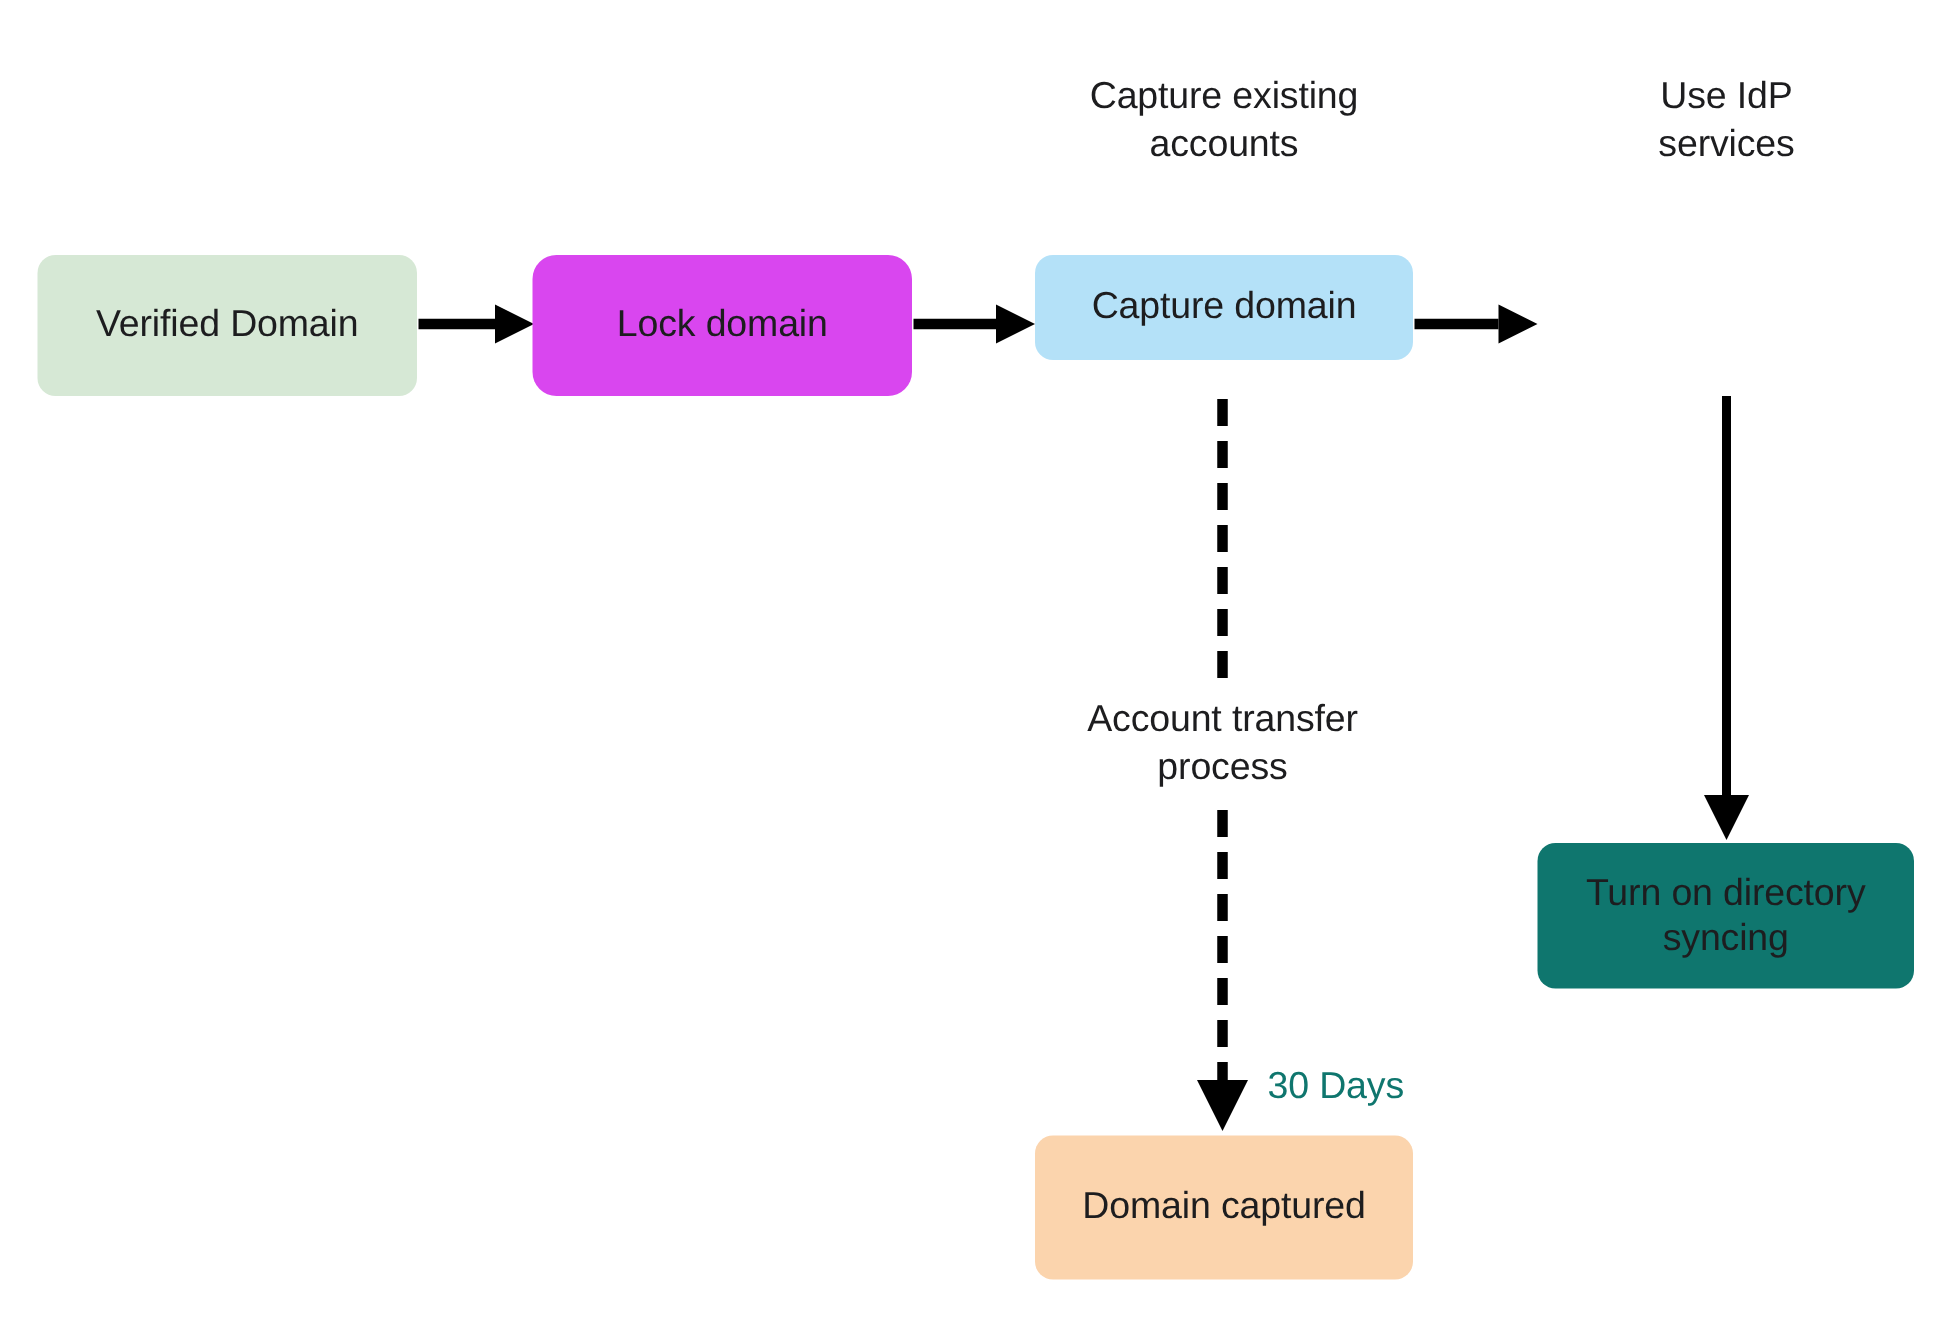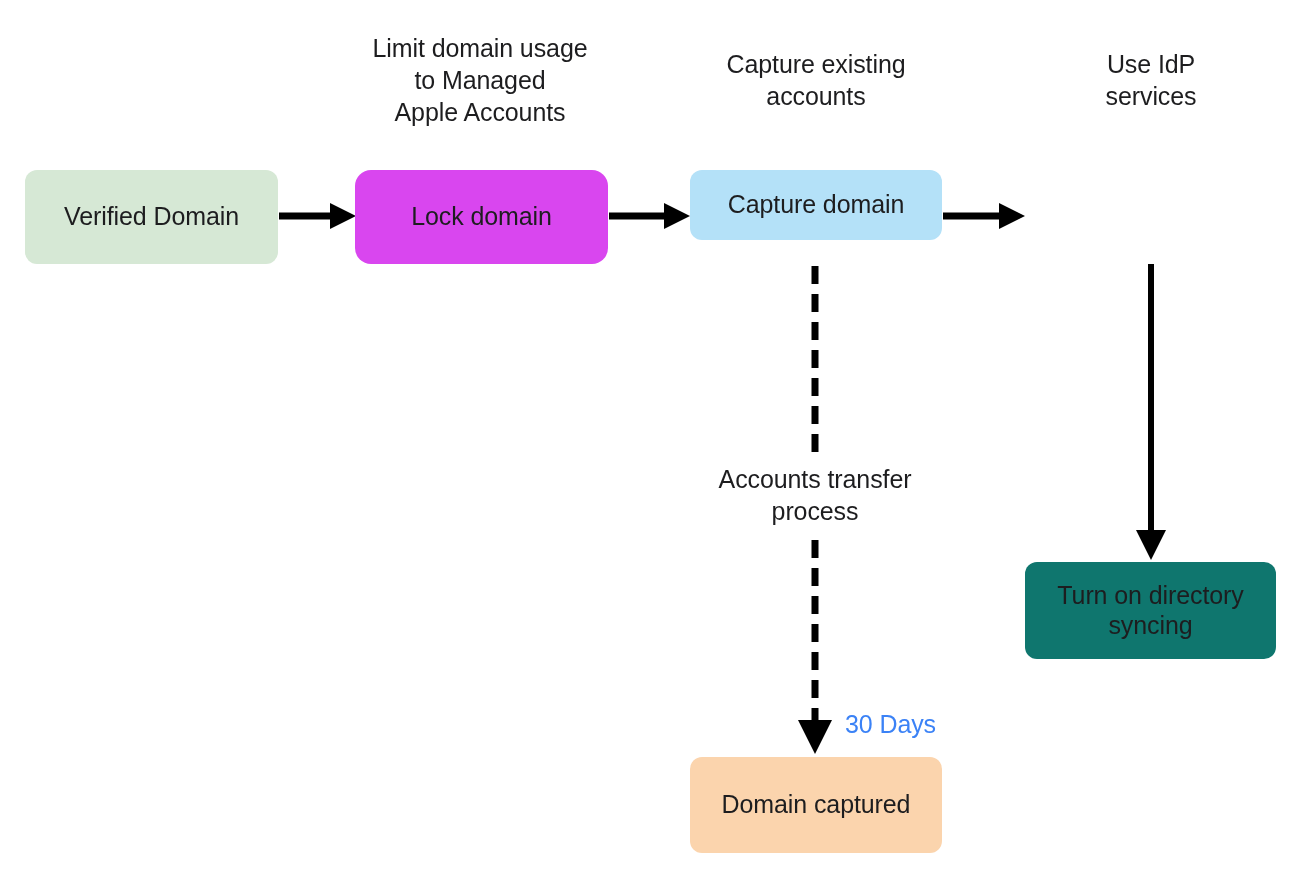--- a/index.html
+++ b/index.html
@@ -40,21 +40,21 @@
     line-height: 1.27;
     letter-spacing: -0.1px;
     color: #1d1d1f;
     white-space: pre-line;
   }
   .edge-label {
     position: absolute;
     font-size: 25px;
     line-height: 1.27;
     letter-spacing: -0.1px;
-    color: #3b82f6;
+    color: #0f766e;
     white-space: nowrap;
   }
   svg.edges {
     position: absolute;
     left: 0;
     top: 0;
     width: 1296px;
     height: 896px;
     overflow: visible;
   }
@@ -107,28 +107,25 @@
 
 
   <div class="node" style="left:1025px; top:562px; width:251px; height:97px; background:#0f766e;">
     <span>Turn on directory syncing</span>
   </div>
 
   <div class="node" style="left:690px; top:757px; width:252px; height:96px; background:#fbd4ad;align-items:center;">
     <span>Domain captured</span>
   </div>
 
-  <div class="caption" style="left:330px; top:33px; width:300px;">Limit domain usage
-to Managed
-Apple Accounts</div>
 
   <div class="caption" style="left:666px; top:49px; width:300px;">Capture existing
 accounts</div>
 
   <div class="caption" style="left:1001px; top:49px; width:300px;">Use IdP
 services</div>
 
-  <div class="caption" style="left:665px; top:464px; width:300px;">Accounts transfer
+  <div class="caption" style="left:665px; top:464px; width:300px;">Account transfer
 process</div>
 
   <div class="edge-label" style="left:845px; top:709px;">30 Days</div>
 
 </div>
 
 </body></html>

